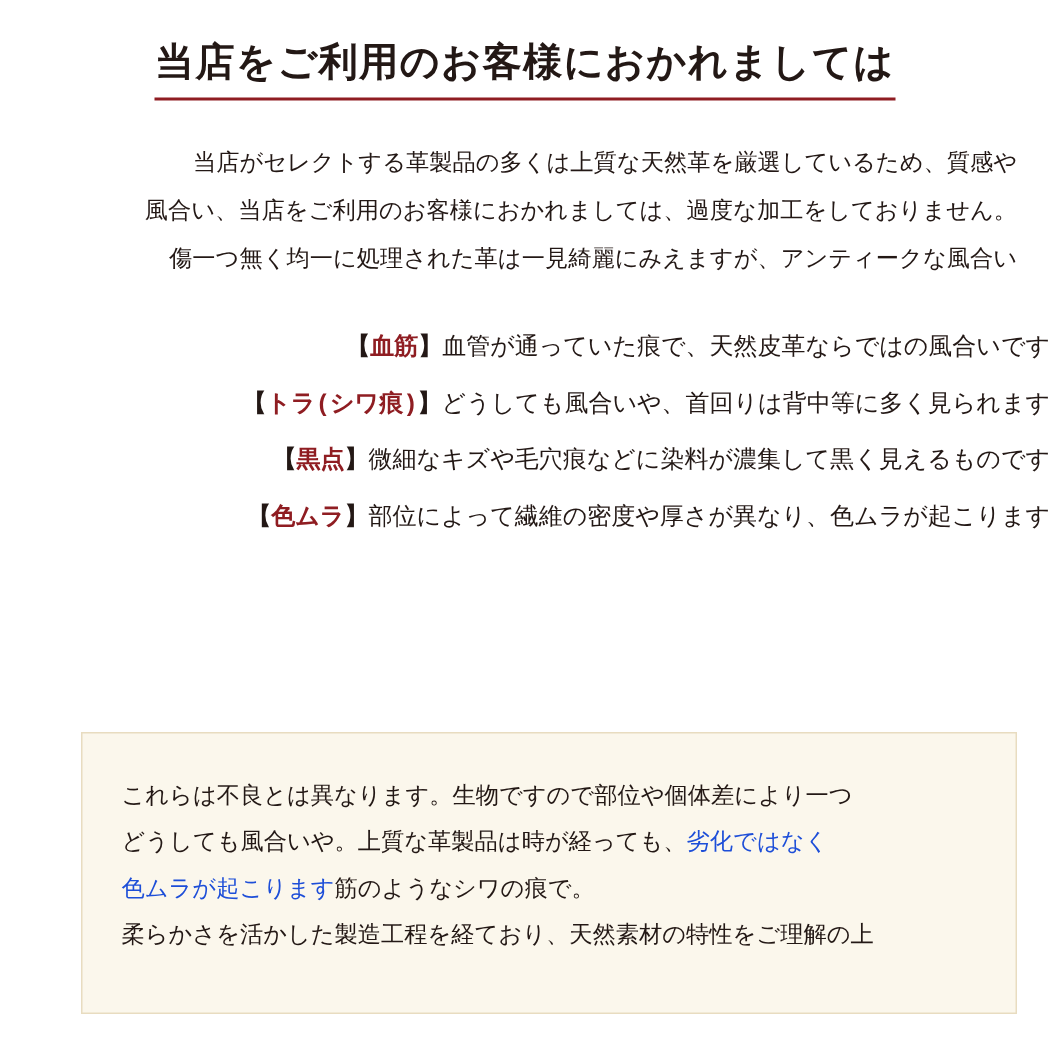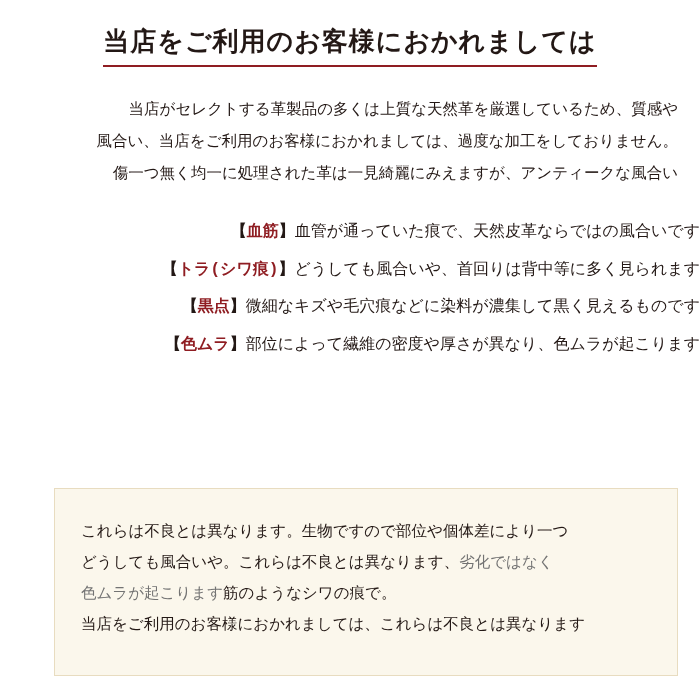--- a/index.html
+++ b/index.html
@@ -85,21 +85,21 @@
     margin-left: 32px;
   }
   .note-box p {
     margin: 0;
     font-size: 15.5px;
     line-height: 2.0;
     color: #231815;
     white-space: nowrap;
   }
   .accent {
-    color: #737373;
+    color: #1d4ed8;
   }
 </style>
 </head>
 <body>
 
 <div class="page">
 
   <div class="title-wrap">
     <div class="title">当店をご利用のお客様におかれましては</div>
   </div>
@@ -125,18 +125,18 @@
     </div>
 
     <div class="feature-row">
       <span class="bracket">【</span><span class="tag">色ムラ</span><span class="bracket">】</span><span>部位によって繊維の密度や厚さが異なり、色ムラが起こります</span>
     </div>
 
   </div>
 
   <div class="note-box">
     <p>これらは不良とは異なります。生物ですので部位や個体差により一つ</p>
-    <p><span>どうしても風合いや。</span><span>これらは不良とは異なります、</span><span class="accent">劣化ではなく</span></p>
+    <p><span>どうしても風合いや。</span><span>上質な革製品は時が経っても、</span><span class="accent">劣化ではなく</span></p>
     <p><span class="accent">色ムラが起こります</span><span>筋のようなシワの痕で。</span></p>
-    <p>当店をご利用のお客様におかれましては、これらは不良とは異なります</p>
+    <p>柔らかさを活かした製造工程を経ており、天然素材の特性をご理解の上</p>
   </div>
 
 </div>
 
 </body></html>

